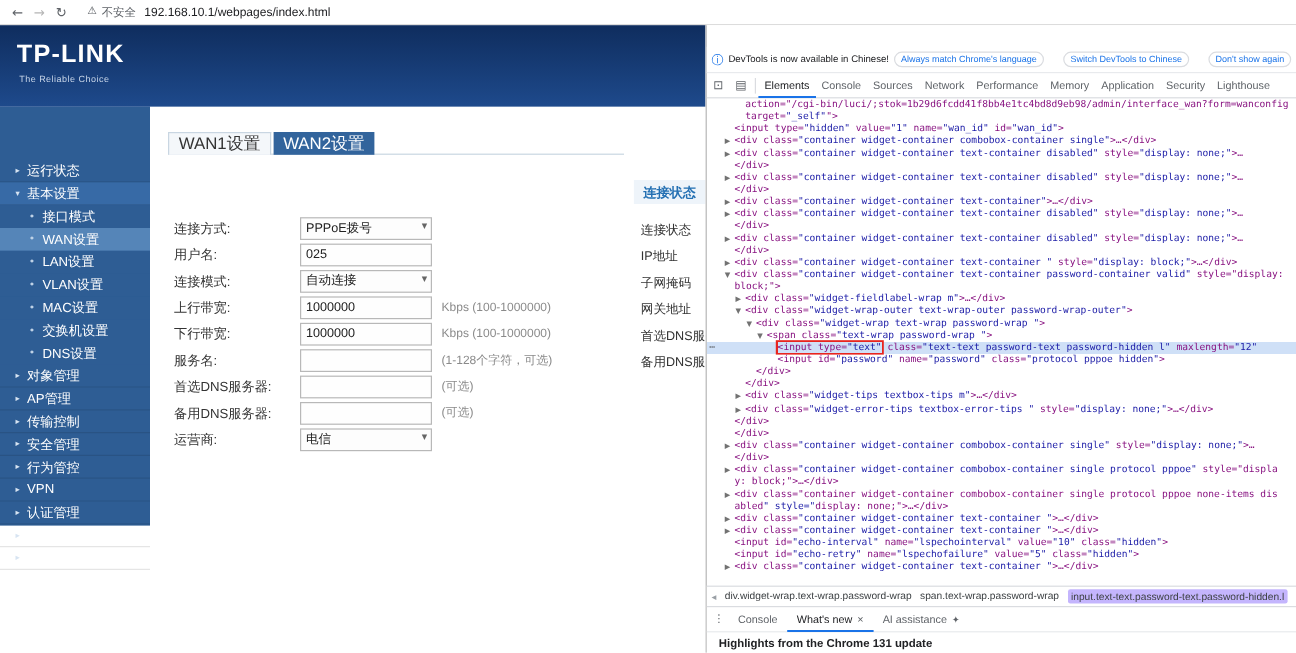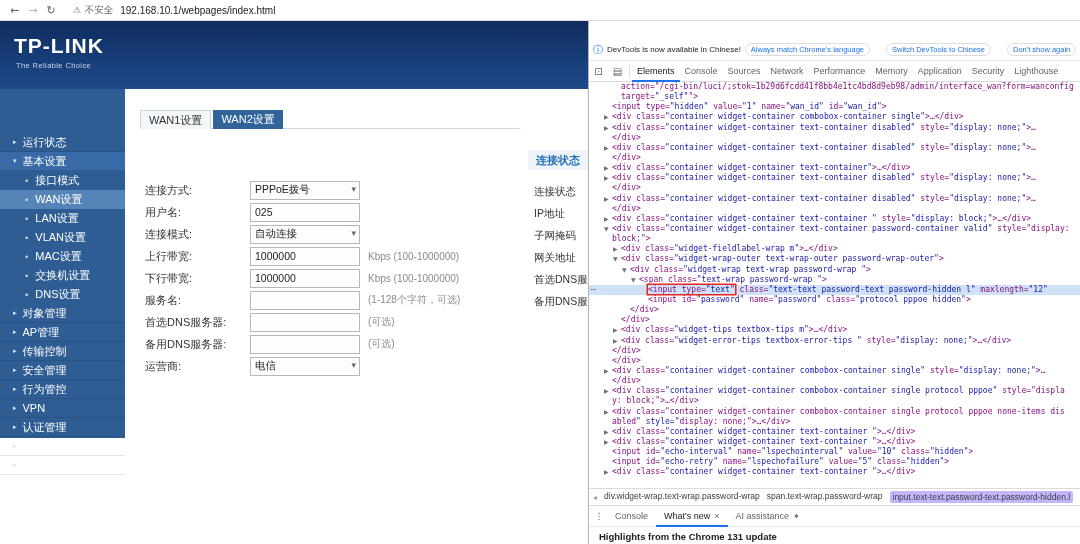--- a/index.html
+++ b/index.html
@@ -27,21 +27,21 @@
   .side-item{height:19px;display:flex;align-items:center;padding-left:13px;gap:6px;font-size:11px;cursor:pointer;border-bottom:1px solid rgba(0,0,0,.10)}
   .side-item.expanded{background:#376aa6}
   .side-item .arrow{font-size:7px;color:#d7e4f2;font-family:"DejaVu Sans",sans-serif}
   .side-sub{height:19px;display:flex;align-items:center;padding-left:24px;gap:6px;font-size:11px;cursor:pointer;background:#2e5d94}
   .side-sub .bullet{font-size:9px;color:#bfd2e6;font-family:"DejaVu Sans",sans-serif}
   .side-sub.sel{background:#5585b8}
   .logout{position:absolute;left:0;right:0;top:398px;border-top:1px solid rgba(255,255,255,.25);padding:8px 0 0 13px;font-size:11px;cursor:pointer}
 
   .content{position:absolute;top:68px;left:125px;width:463px;bottom:0;background:#fff;overflow:hidden}
   .tabs{position:absolute;top:21px;left:15px;display:flex;z-index:2}
-  .tab{height:19px;min-width:62px;display:flex;align-items:center;justify-content:center;font-size:11px;padding:0 8px;cursor:pointer}
+  .tab{height:19px;min-width:62px;display:flex;align-items:center;justify-content:center;font-size:14px;padding:0 8px;cursor:pointer}
   .tab.active{background:#f4f7fa;color:#333;border:1px solid #c9d6e2;border-bottom:none}
   .tab.inactive{background:#32649c;color:#fff;margin-left:2px}
   .tab-underline{position:absolute;top:39px;left:15px;width:380px;height:1px;background:#c9d6e2}
 
   .section-bar{position:absolute;top:61px;height:20px;background:#eef4fa;color:#2470b3;font-size:11px;font-weight:bold;display:flex;align-items:center;padding-left:8px}
   #main-section{left:15px;width:380px}
   .status-panel{position:absolute;left:403px;top:61px;right:0;bottom:0;overflow:hidden}
   .status-bar{height:20px;width:130px;background:#eef4fa;color:#2470b3;font-size:11px;font-weight:bold;display:flex;align-items:center;padding-left:8px}
   .status-list{padding-top:11px}
   .status-item{height:22px;display:flex;align-items:center;font-size:10.5px;color:#333;padding-left:6px;white-space:nowrap}

